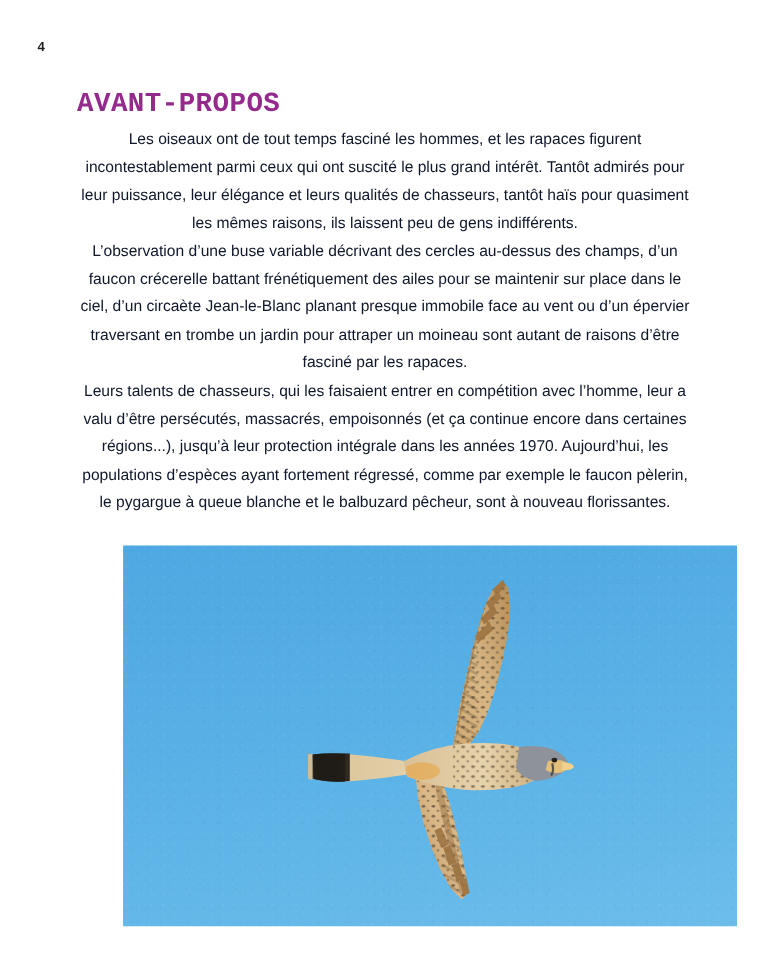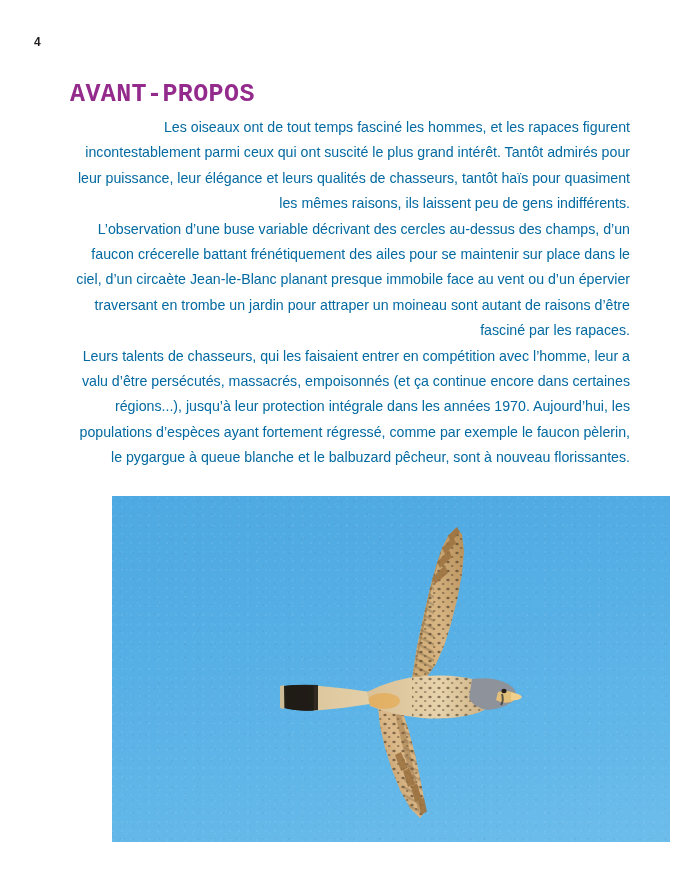--- a/index.html
+++ b/index.html
@@ -49,22 +49,22 @@
   }
 
   
   .body-copy {
     position: absolute;
     left: 70px;
     top: 115px;
     width: 560px;
     font-size: 14.2px;
     line-height: 25.4px;
-    color: #0369a1;
-    text-align: right;
+    color: #0f172a;
+    text-align: center;
   }
   .body-copy p {
     margin: 0;
   }
 
   
   .figure-caption {
     position: absolute;
     left: 70px;
     top: 455px;

